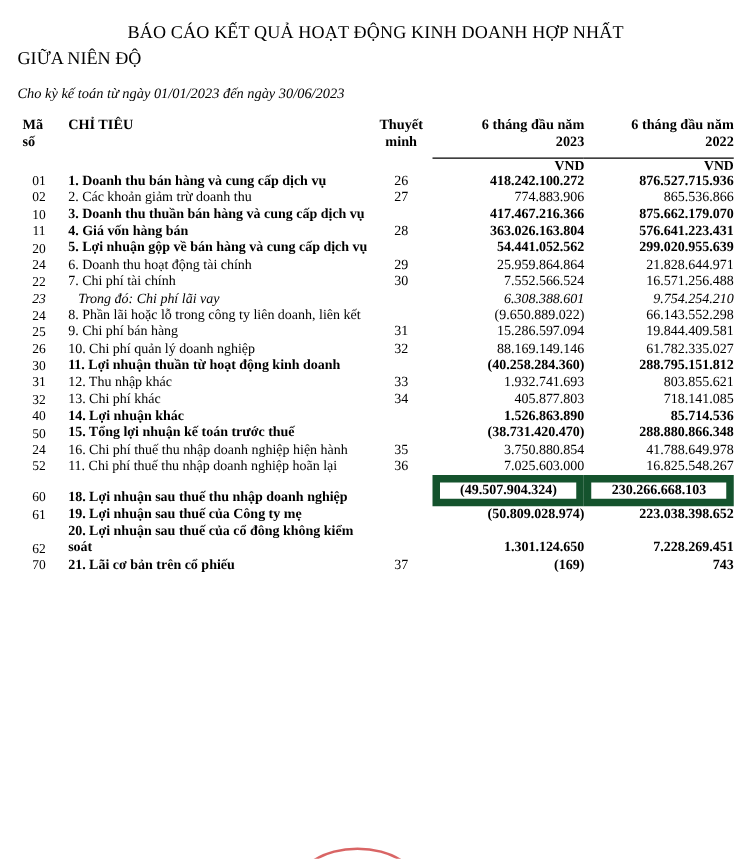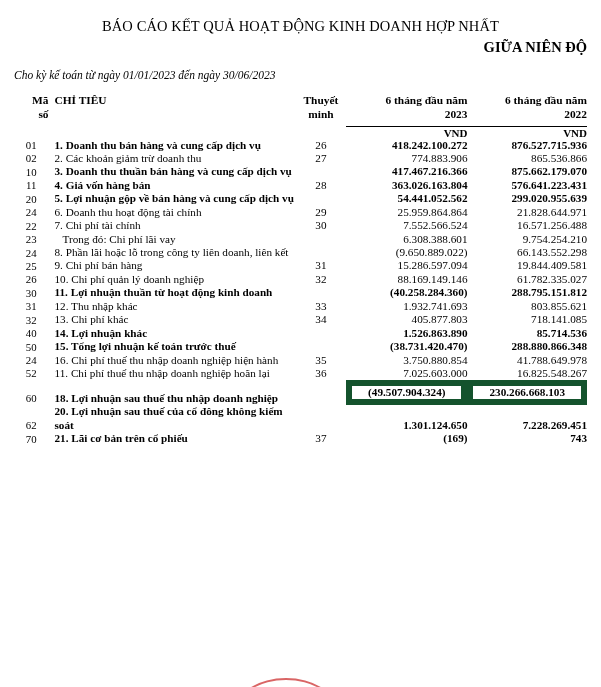--- a/index.html
+++ b/index.html
@@ -24,22 +24,22 @@
   }
   .title {
     text-align: center;
     font-weight: normal;
     font-size: 14.5px;
     letter-spacing: 0.1px;
     margin-top: 16px;
     line-height: 1.45;
   }
   .subtitle {
-    text-align: right;
-    font-weight: bold;
+    text-align: left;
+    font-weight: normal;
     font-size: 14.5px;
     line-height: 1.45;
   }
   .period {
     font-style: italic;
     font-size: 11.5px;
     margin-top: 11px;
   }
   table.rep {
     width: 100%;
@@ -57,21 +57,21 @@
   .col-y1   { width: 113px; text-align: right; padding-right: 4px; }
   .col-y2   { width: 113px; text-align: right; padding-right: 2px; }
 
   thead .hdr td {
     font-weight: bold;
     font-size: 11.4px;
     line-height: 1.25;
     padding-bottom: 2px;
     vertical-align: top;
   }
-  thead .hdr td.col-ma { text-align: right; padding-left: 4px; }
+  thead .hdr td.col-ma { text-align: left; padding-left: 4px; }
   thead .hdr td.col-name { padding-left: 6px; margin-left: 33px; }
   .rule-cell { padding: 0; }
   .rule {
     border-bottom: 1px solid #000;
     height: 0;
     margin-top: 2px;
   }
   .unit td {
     font-weight: bold;
     font-size: 11px;
@@ -81,21 +81,21 @@
   }
   tbody tr td {
     padding-top: 3.1px;
     padding-bottom: 3.1px;
     line-height: 1.2;
   }
   tbody td.col-ma { font-size: 10.8px; }
   tbody td.col-name { padding-left: 6px; }
   .indent1 { padding-left: 14px !important; }
   .bold { font-weight: bold; }
-  .ital { }
+  .ital { font-style: italic; }
   .mono-num { font-variant-numeric: tabular-nums; }
   .boxed {
     display: inline-block;
     border: 6px solid #14532d;
     padding: 0 16px;
     line-height: 1.15;
   }
   .stamp {
     position: absolute;
     left: 236px;
@@ -285,20 +285,27 @@
           <td class="col-y2 mono-num">16.825.548.267</td>
         </tr>
         <tr>
           <td class="col-ma">60</td>
           <td class="col-name bold">18. Lợi nhuận sau thuế thu nhập doanh nghiệp</td>
           <td class="col-tm"></td>
           <td class="col-y1 mono-num bold"><span class="boxed">(49.507.904.324)</span></td>
           <td class="col-y2 mono-num bold"><span class="boxed">230.266.668.103</span></td>
         </tr>
         <tr>
+          <td class="col-ma">61</td>
+          <td class="col-name bold">19. Lợi nhuận sau thuế của Công ty mẹ</td>
+          <td class="col-tm"></td>
+          <td class="col-y1 mono-num bold">(50.809.028.974)</td>
+          <td class="col-y2 mono-num bold">223.038.398.652</td>
+        </tr>
+        <tr>
           <td class="col-ma">62</td>
           <td class="col-name bold">20. Lợi nhuận sau thuế của cổ đông không kiểm soát</td>
           <td class="col-tm"></td>
           <td class="col-y1 mono-num bold">1.301.124.650</td>
           <td class="col-y2 mono-num bold">7.228.269.451</td>
         </tr>
         <tr>
           <td class="col-ma">70</td>
           <td class="col-name bold">21. Lãi cơ bản trên cổ phiếu</td>
           <td class="col-tm">37</td>

